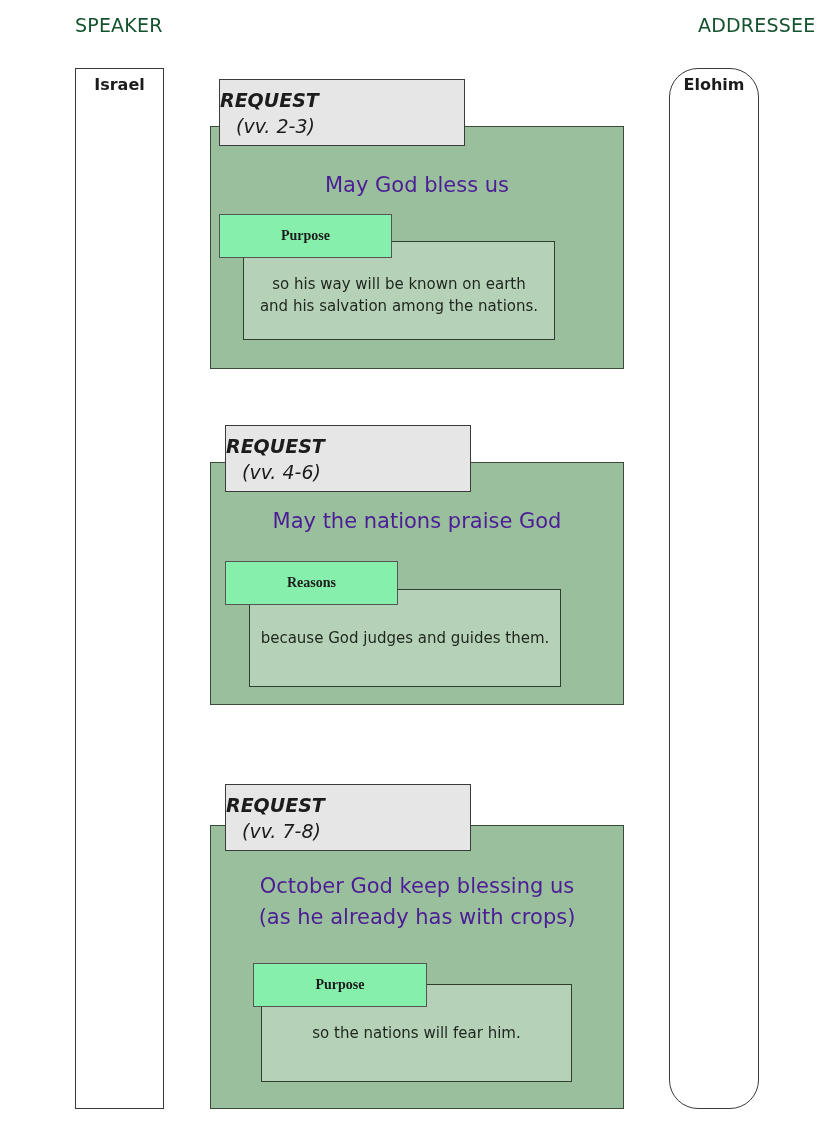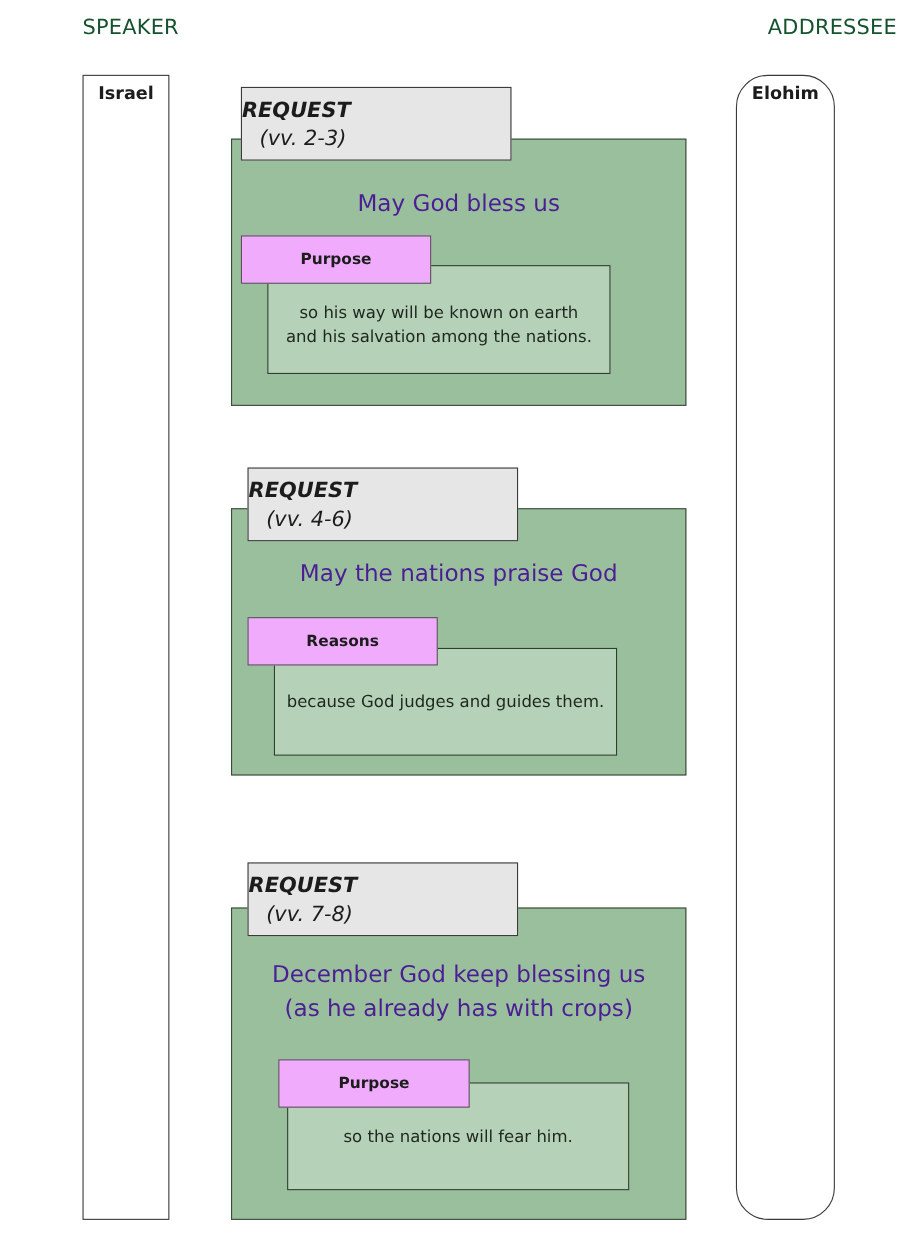--- a/index.html
+++ b/index.html
@@ -9,29 +9,29 @@
   .col-title { font-size:19px; font-weight:normal; color:#14532d; letter-spacing:0.2px; }
   .col-box { border:1.5px solid #3a3a3a; background:#fff; text-align:center; }
   .col-box span { display:block; margin-top:6px; font-weight:bold; font-size:16px; }
   .green { background:#99bf9c; border:1.5px solid #3b4a3b; }
   .header { background:#e6e6e6; border:1.5px solid #3b3b3b; text-align:left;
             display:flex; flex-direction:column; justify-content:center;font-style:italic; }
   .header .h1 { font-weight:bold; font-size:19px; line-height:26px; }
   .header .h2 { font-size:19px; line-height:26px;margin-left:16px; }
   .main-text { text-align:center; font-size:21px; line-height:31px; color:#4c1d95; }
   .inner { background:#b5d1b7; border:1.5px solid #2f3f2f; display:flex; align-items:center; justify-content:center; text-align:center; font-size:15px; line-height:22px; color:#1e261e; }
-  .label { background:#f0abfc; border:1.5px solid #555; display:flex; align-items:center; justify-content:center; font-weight:bold; font-size:14px; }
+  .label { background:#86efac; border:1.5px solid #555; display:flex; align-items:center; justify-content:center; font-weight:bold; font-size:14px;font-family:Liberation Serif, serif; }
 </style>
 </head>
 <body>
 
 <div class="abs col-title" style="left:75px; top:14px;">SPEAKER</div>
 <div class="abs col-title" style="left:651px; top:14px;margin-left:47px;">ADDRESSEE</div>
 
-<div class="abs col-box" style="left:75px; top:68px; width:79px; height:1041px;">
+<div class="abs col-box" style="left:75px; top:68px; width:89px; height:1041px;">
   <span>Israel</span>
 </div>
 <div class="abs col-box" style="left:669px; top:68px; width:90px; height:1041px;border-radius:29px;">
   <span>Elohim</span>
 </div>
 
 <div class="abs green" style="left:210px; top:126px; width:414px; height:243px;"></div>
 <div class="abs header" style="left:219px; top:79px; width:246px; height:67px;">
   <div class="h1">REQUEST</div>
   <div class="h2">(vv. 2-3)</div>
@@ -61,21 +61,21 @@
   </div>
 </div>
 <div class="abs label" style="left:225px; top:561px; width:173px; height:44px;">Reasons</div>
 
 <div class="abs green" style="left:210px; top:825px; width:414px; height:284px;"></div>
 <div class="abs header" style="left:225px; top:784px; width:246px; height:67px;">
   <div class="h1">REQUEST</div>
   <div class="h2">(vv. 7-8)</div>
 </div>
 <div class="abs main-text" style="left:210px; top:871px; width:414px;">
-  <div>December God keep blessing us</div>
+  <div>October God keep blessing us</div>
   <div>(as he already has with crops)</div>
 </div>
 <div class="abs inner" style="left:261px; top:984px; width:311px; height:98px; padding-top:0px;">
   <div>
     <div>so the nations will fear him.</div>
   </div>
 </div>
 <div class="abs label" style="left:253px; top:963px; width:174px; height:44px;">Purpose</div>
 
 </body></html>

